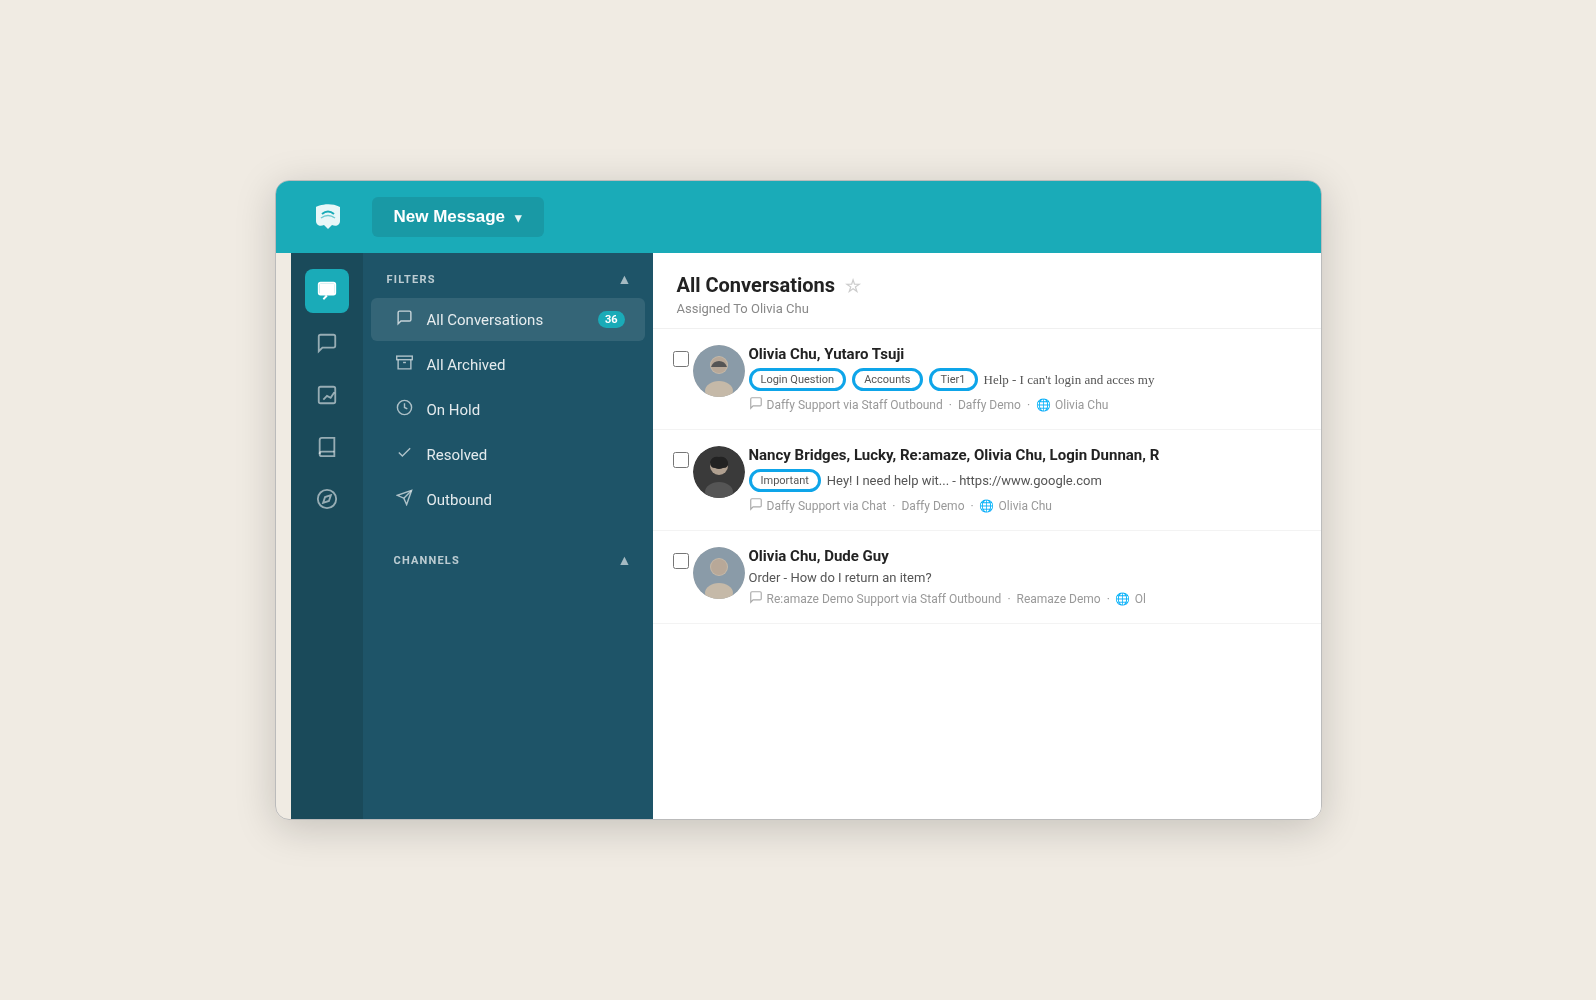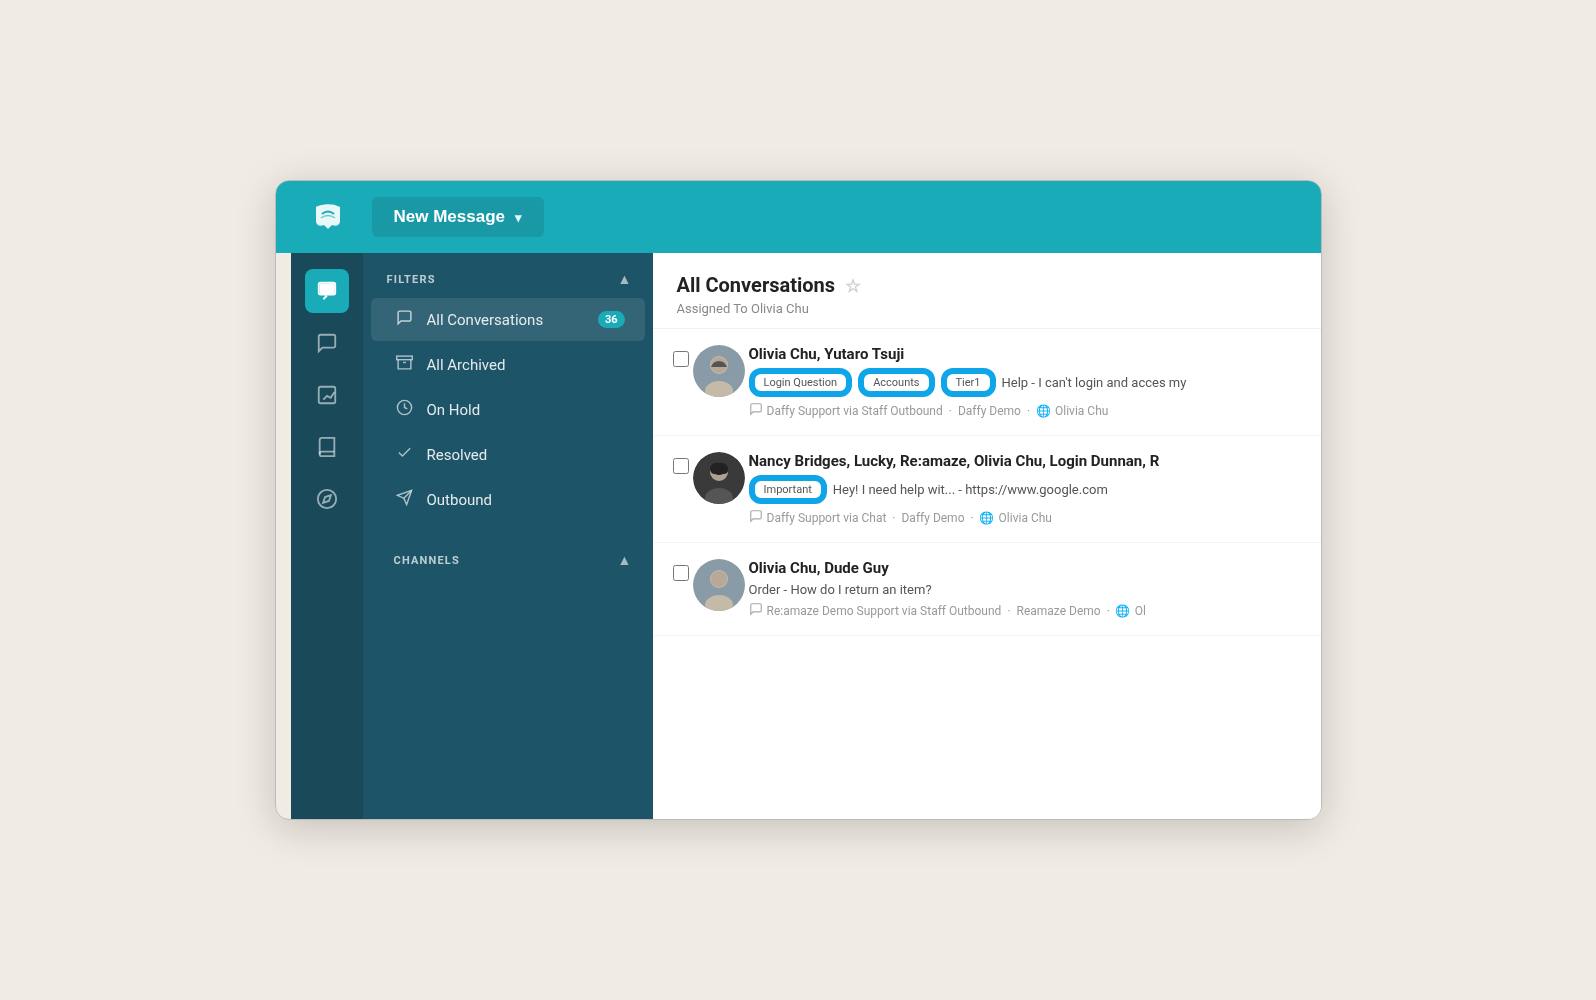--- a/index.html
+++ b/index.html
@@ -228,21 +228,21 @@
       text-overflow: ellipsis;
     }
     .conv-tags {
       display: flex;
       align-items: center;
       gap: 6px;
       margin-bottom: 5px;
       flex-wrap: wrap;
     }
     .tag {
-      border: 6px solid #0ea5e9;
+      border: 3px solid #0ea5e9;
       border-radius: 12px;
       padding: 2px 9px;
       font-size: 11px;
       color: #555;
       background: white;
     }
     .conv-meta {
       font-size: 12px;
       color: #999;
       display: flex;
@@ -397,21 +397,21 @@
               <circle cx="26" cy="20" r="8" fill="#b8a898"></circle>
               <path d="M18 22 Q20 16 26 16 Q32 16 34 22" fill="#555"></path>
             </svg>
           </div>
           <div class="conv-info">
             <div class="conv-name">Olivia Chu, Yutaro Tsuji</div>
             <div class="conv-tags">
               <span class="tag">Login Question</span>
               <span class="tag">Accounts</span>
               <span class="tag">Tier1</span>
-              <span style="font-size:13px; color:#555;">Help - I can't login and acces my</span>
+              <span style="font-size:13px; color:#555;font-family:Liberation Serif, serif;">Help - I can't login and acces my</span>
             </div>
             <div class="conv-meta">
               <span class="meta-icon">
                 <svg width="14" height="14" viewBox="0 0 24 24" fill="none" stroke="#aaa" stroke-width="2">
                     <path d="M21 15a2 2 0 0 1-2 2H7l-4 4V5a2 2 0 0 1 2-2h14a2 2 0 0 1 2 2z"></path>
                   </svg>
               </span>
               <span>Daffy Support via Staff Outbound</span>
               <span class="dot">·</span>
               <span>Daffy Demo</span>

